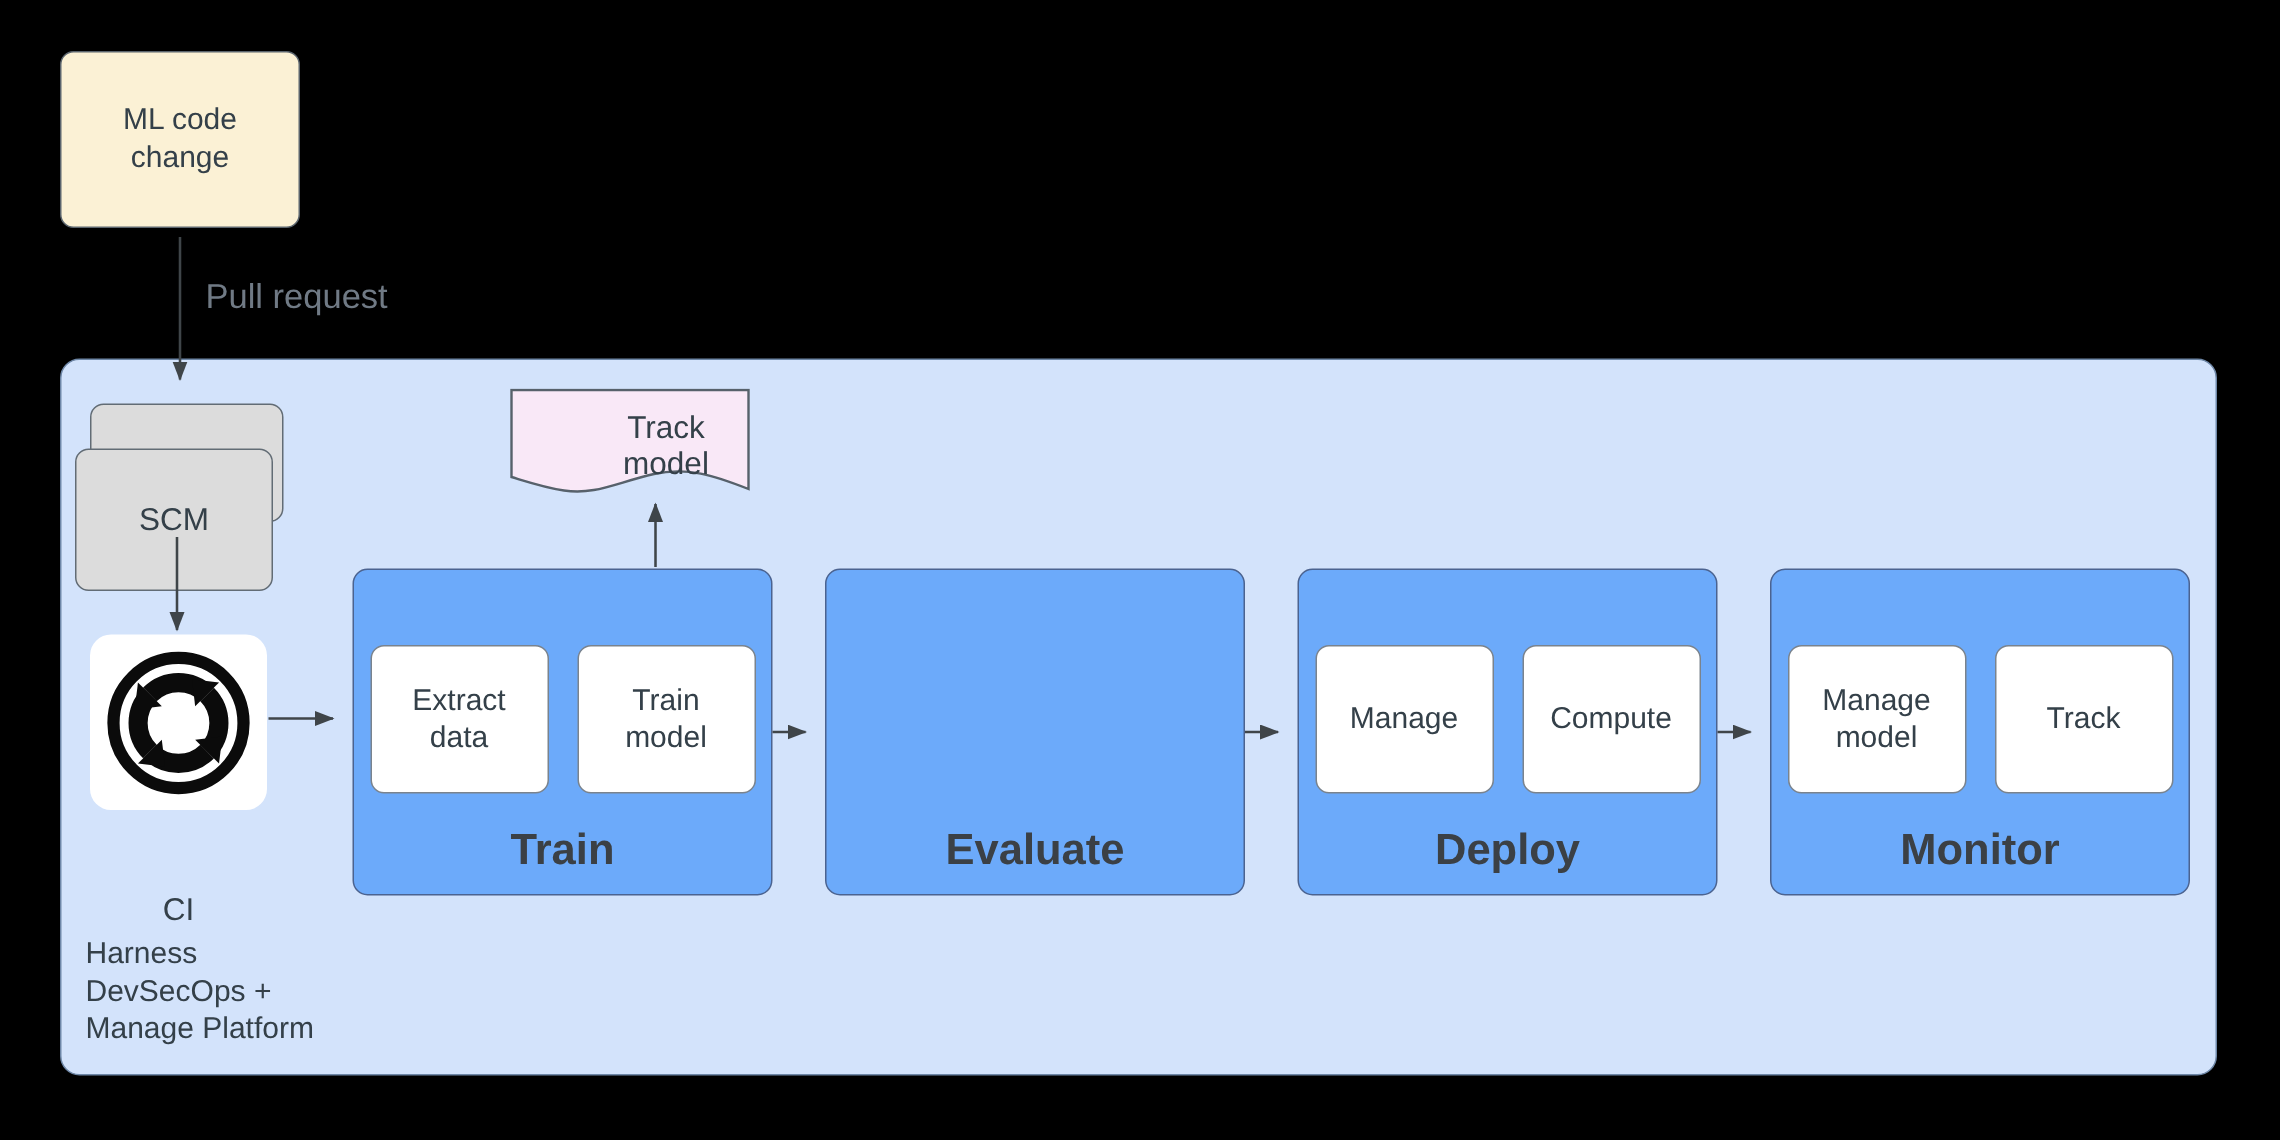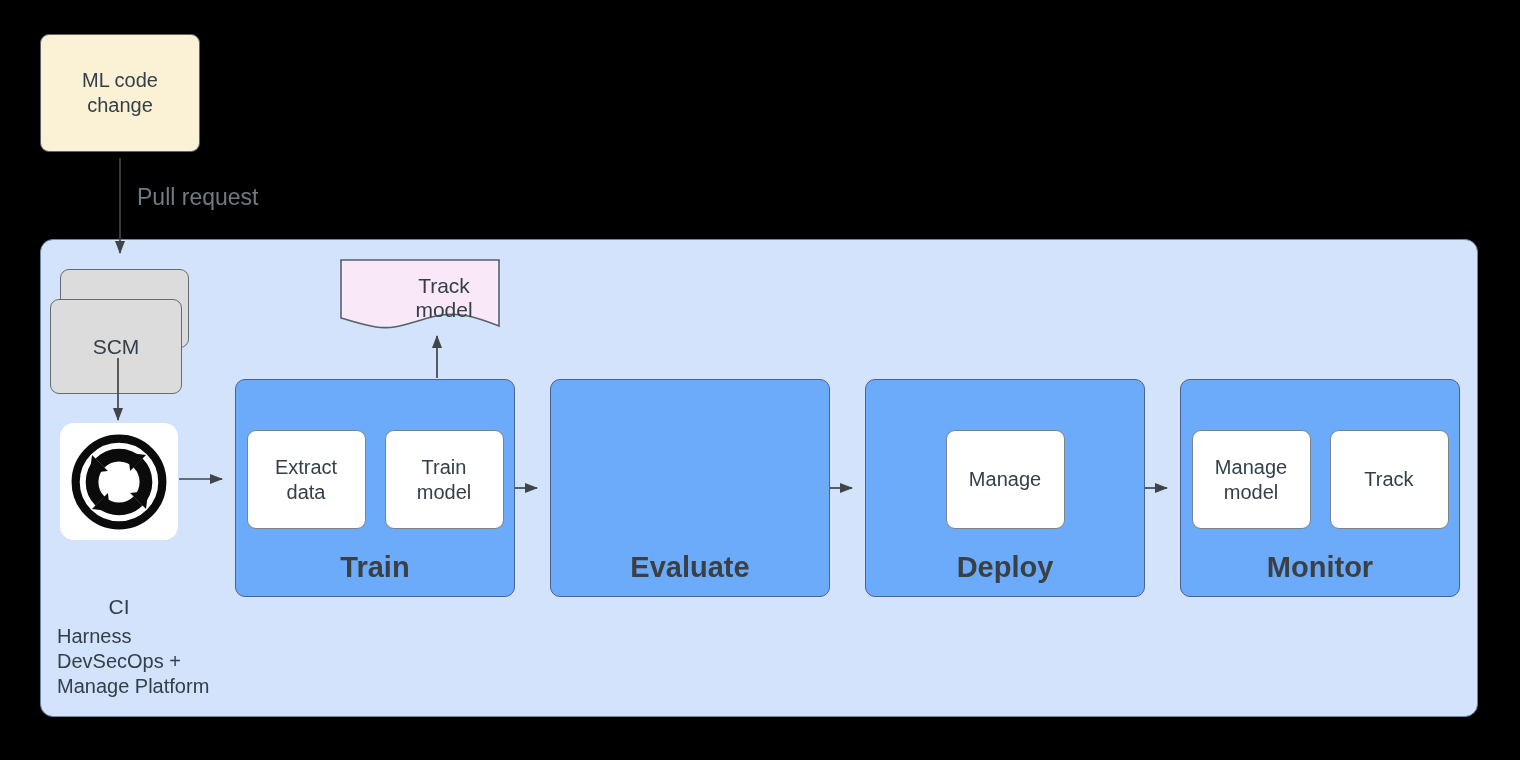--- a/index.html
+++ b/index.html
@@ -161,20 +161,21 @@
     <div class="stage-title">Train</div>
   </div>
 
   <div class="abs stage" style="left:550px">
     <div class="stage-title">Evaluate</div>
   </div>
 
   <div class="abs stage" style="left:865px">
     <div class="row">
       <div class="wbox">Manage</div>
+      <div class="wbox">Compute</div>
     </div>
     <div class="stage-title">Deploy</div>
   </div>
 
   <div class="abs stage" style="left:1180px">
     <div class="row">
       <div class="wbox">Manage
 model</div>
       <div class="wbox">Track</div>
     </div>

